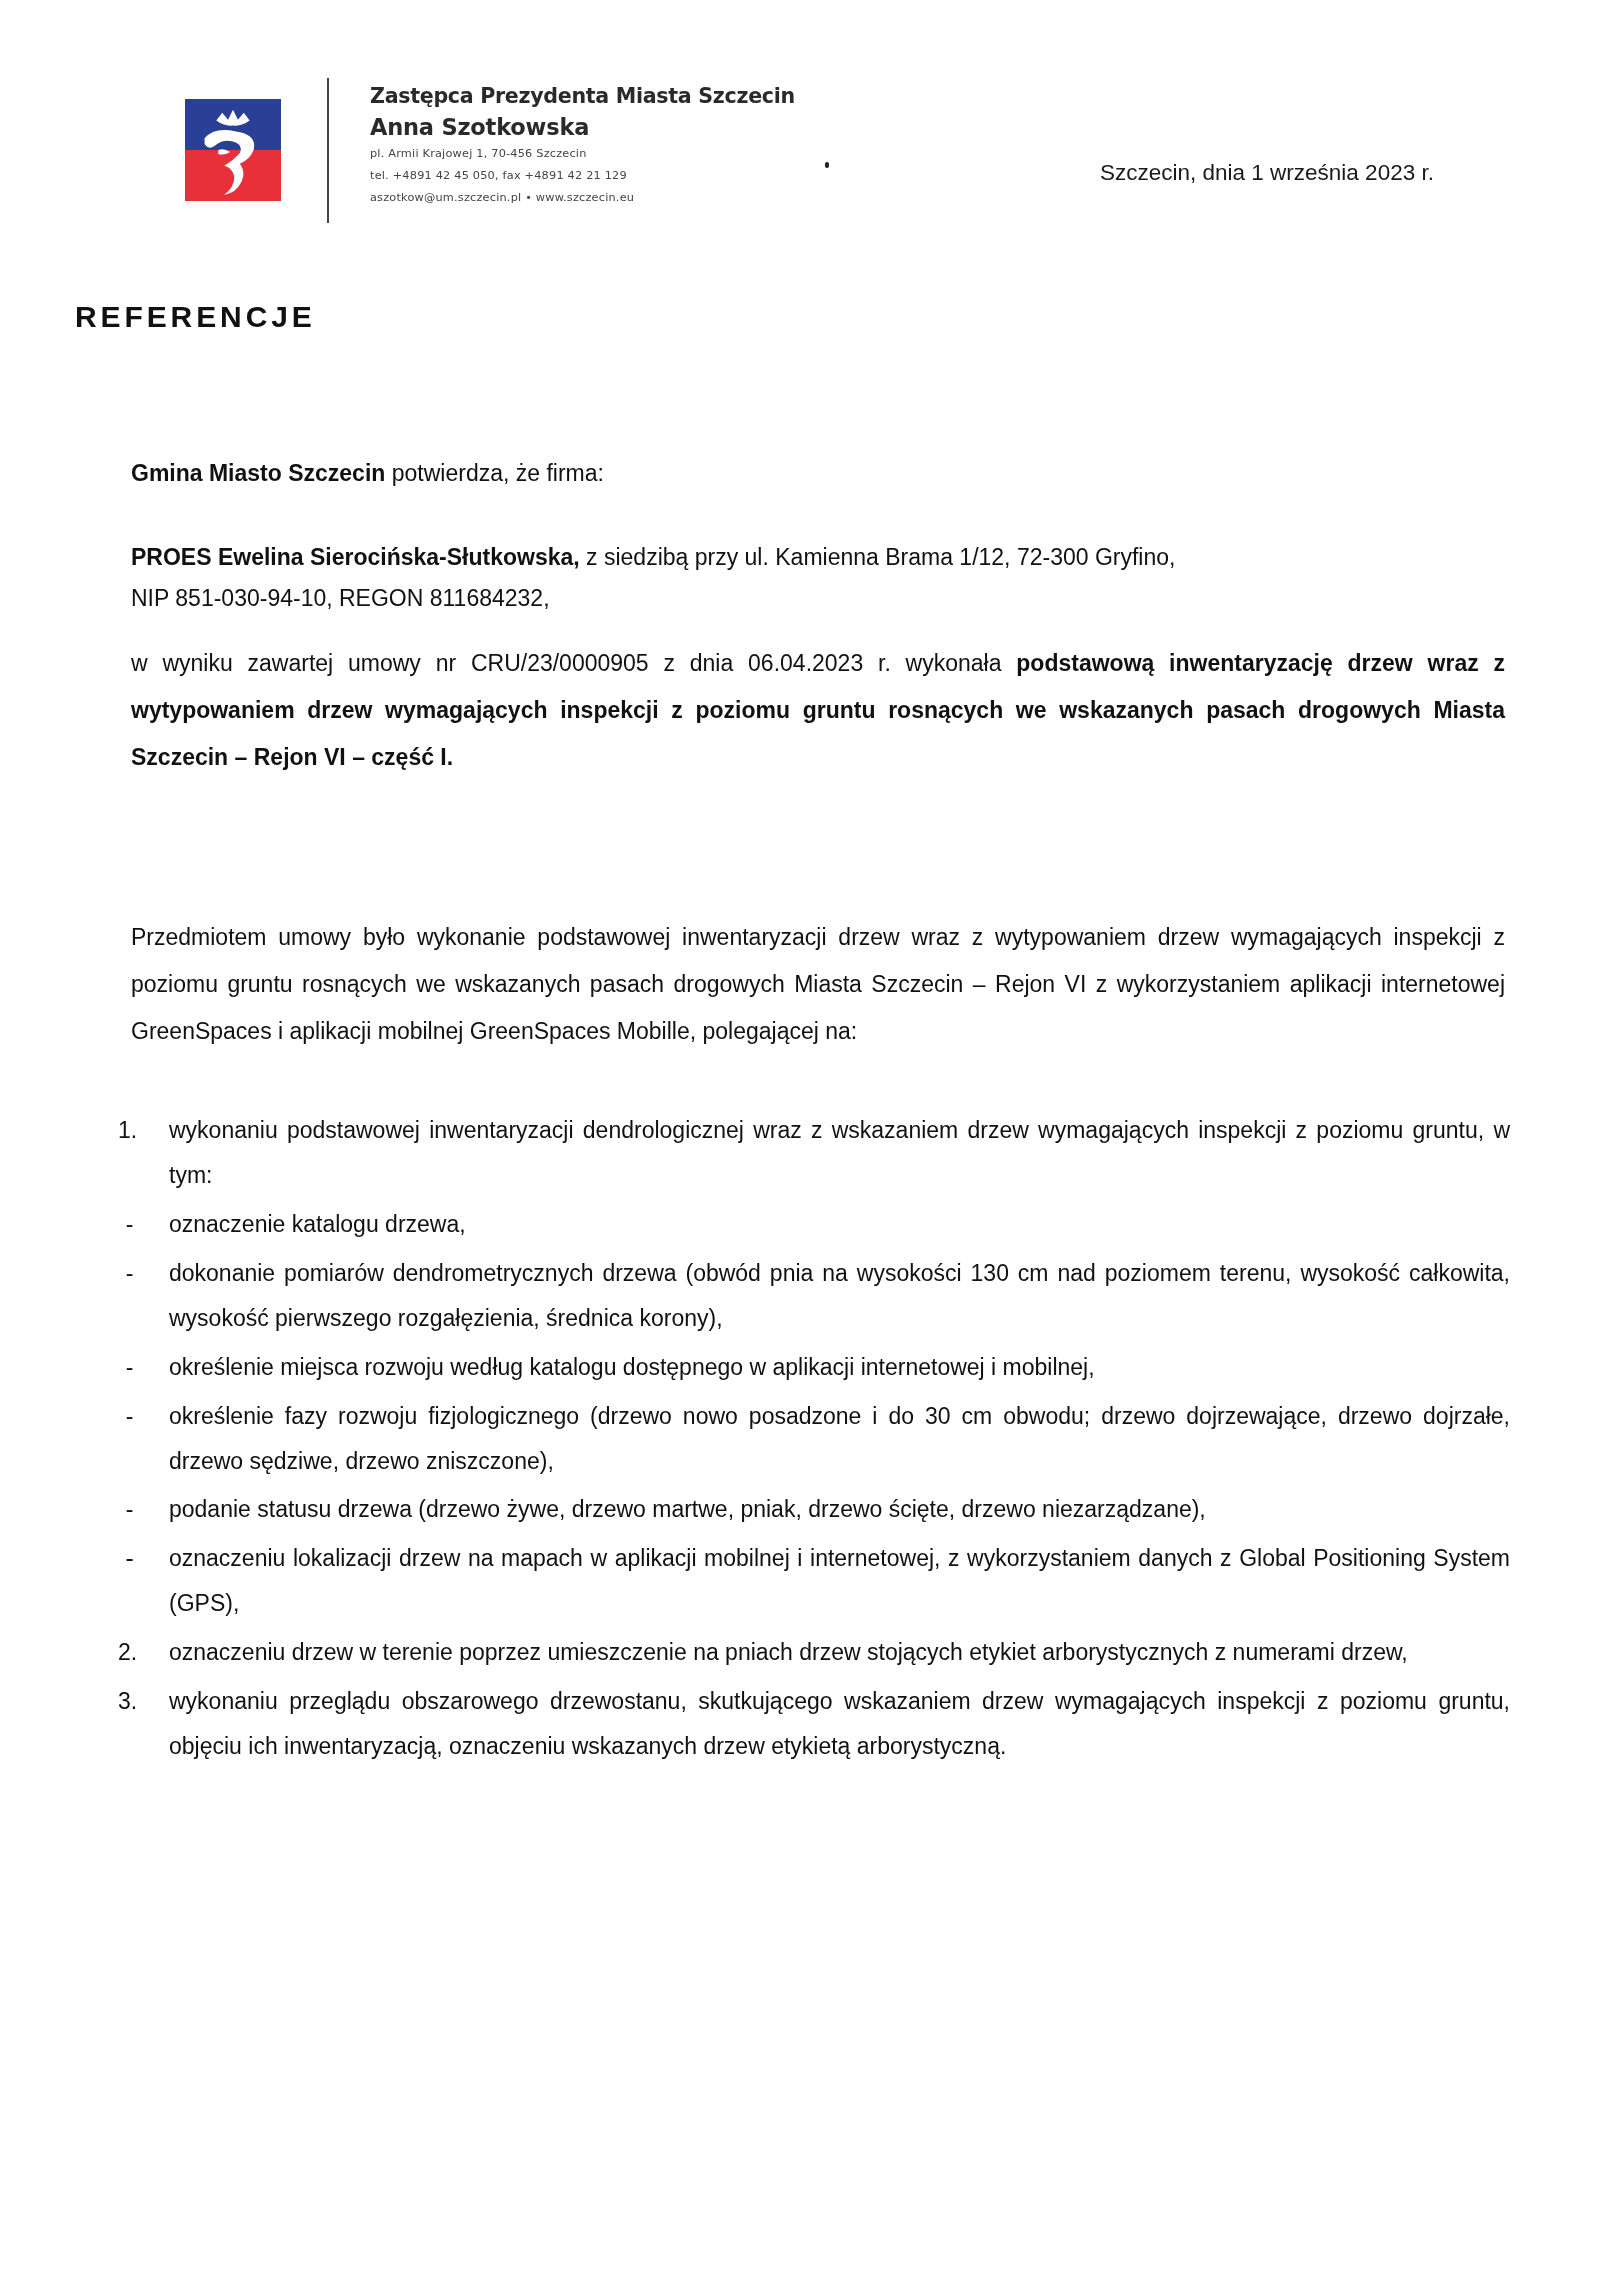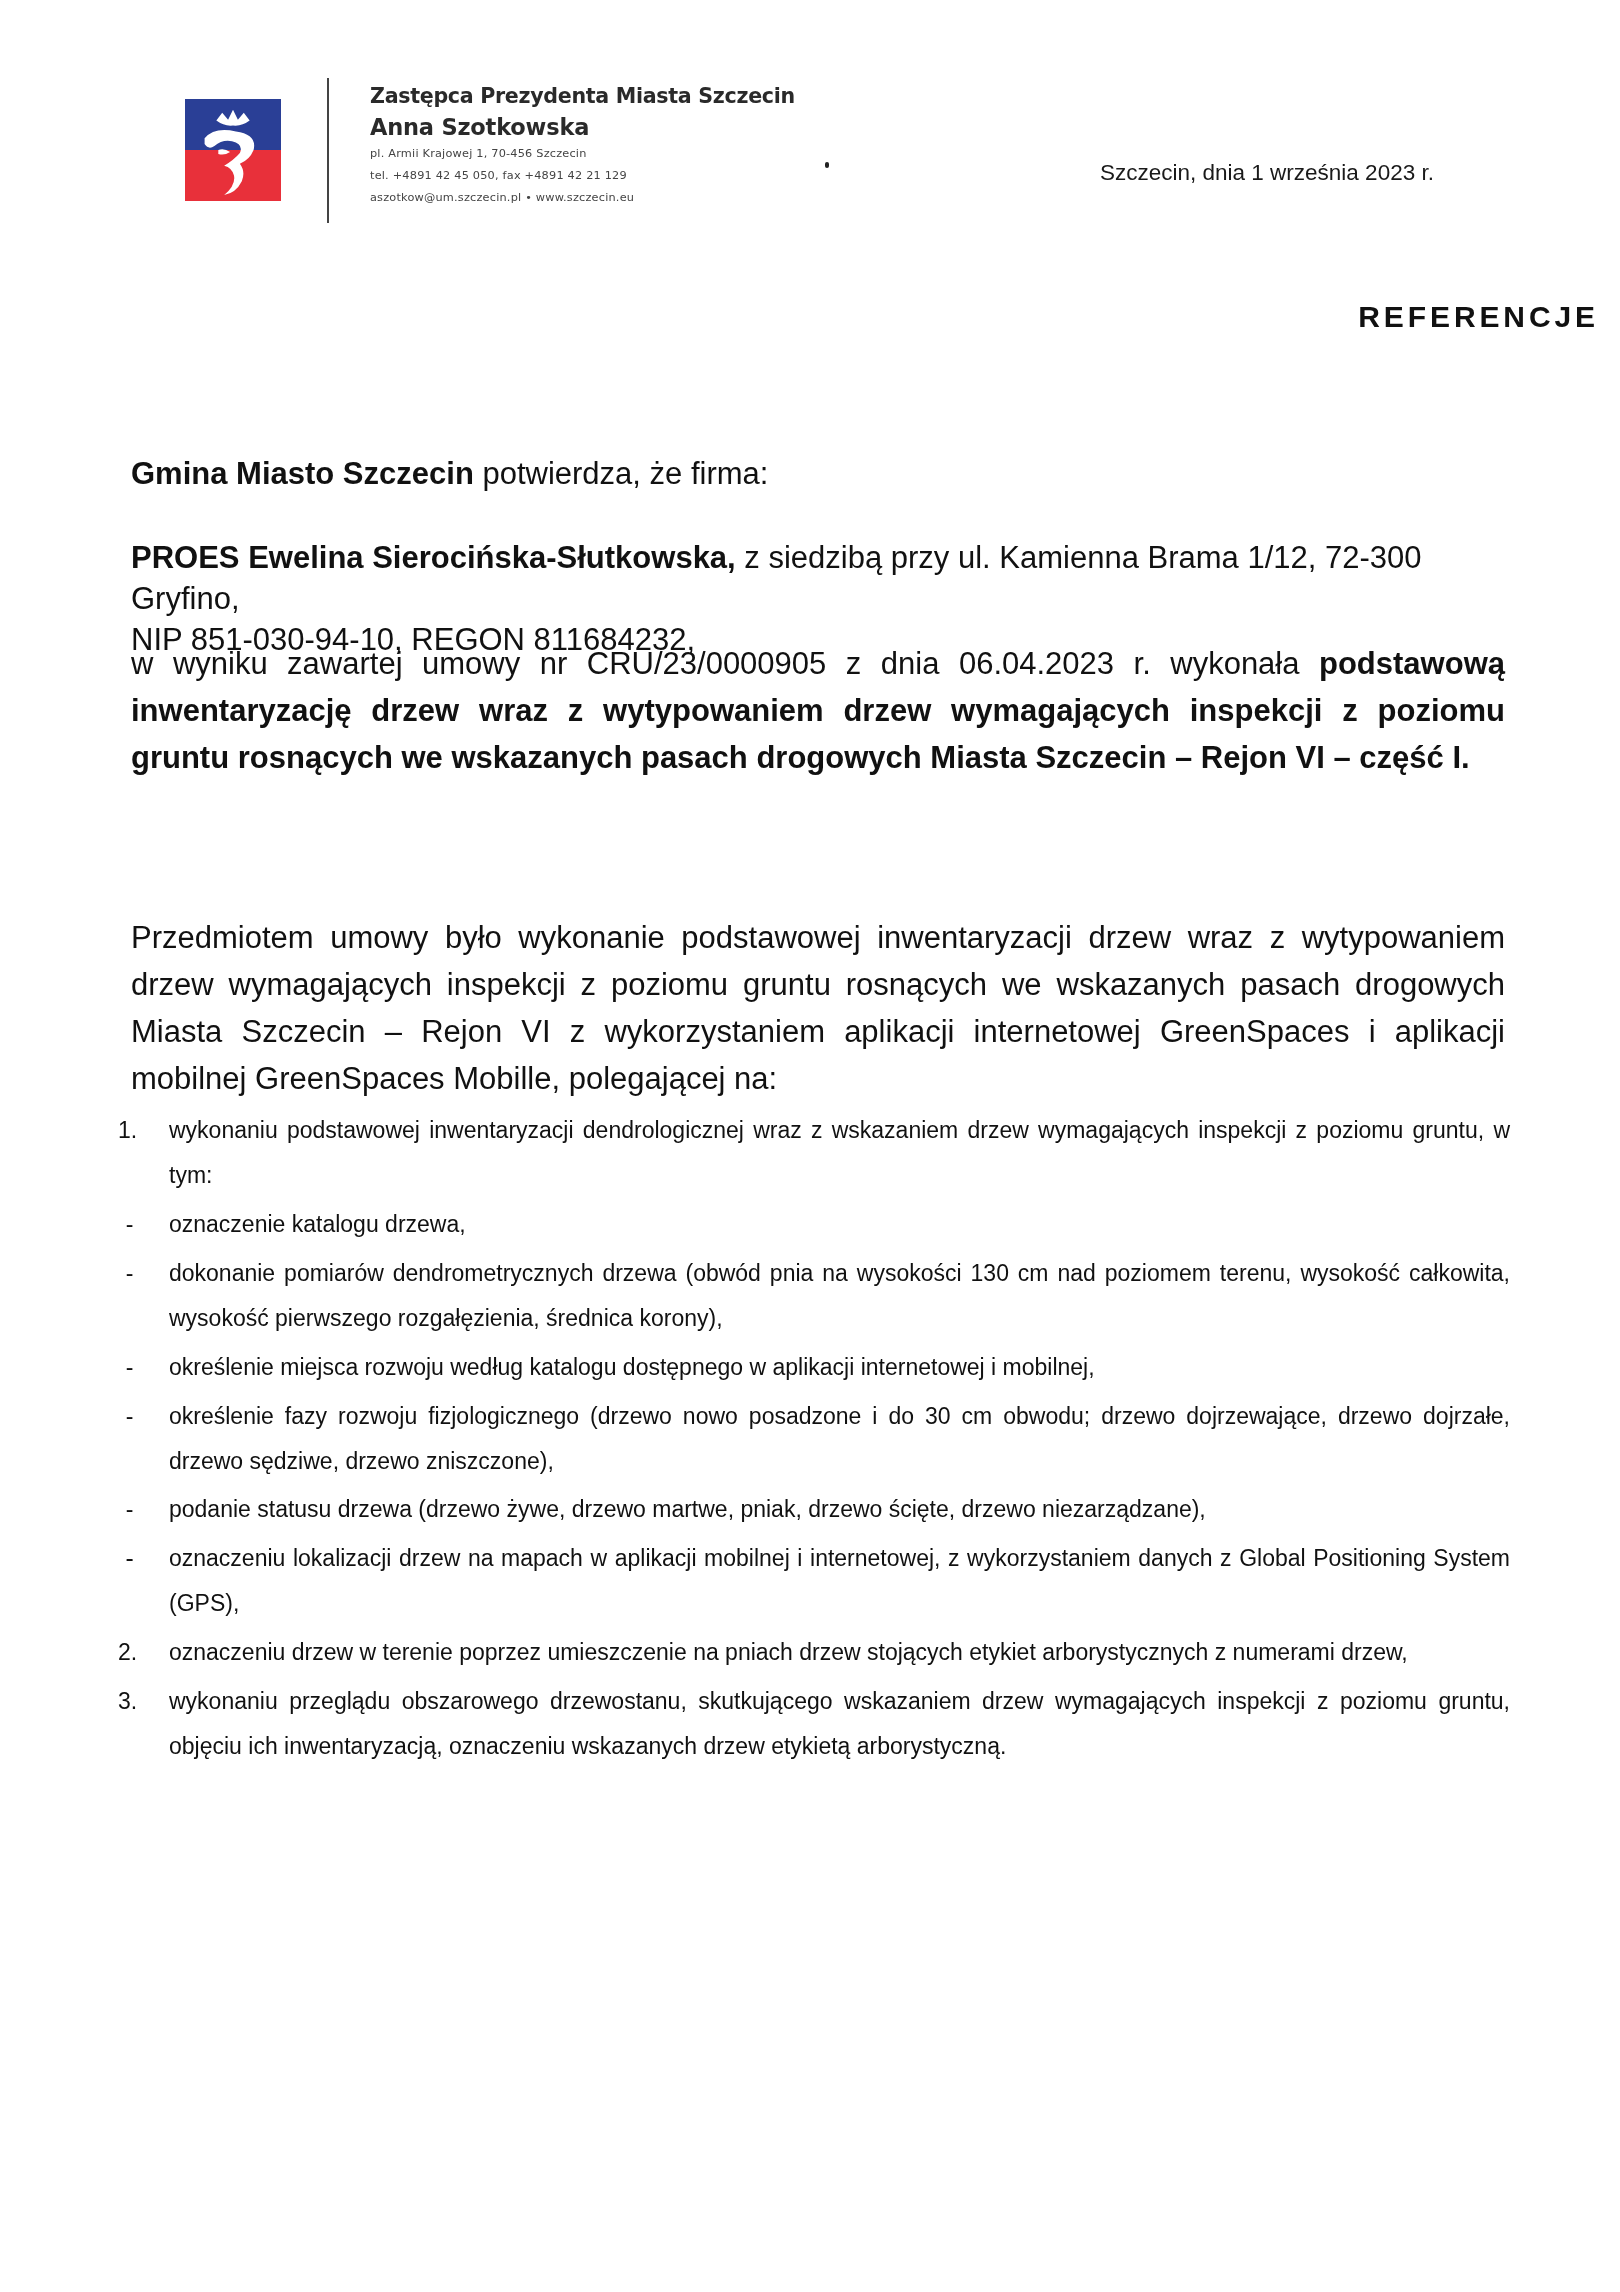--- a/index.html
+++ b/index.html
@@ -17,24 +17,24 @@
   .lh-title { top: 84px; font-size: 20.6px; font-weight: bold; letter-spacing: -0.3px; }
   .lh-name  { top: 114px; font-size: 22.5px; font-weight: bold; letter-spacing: -0.2px; }
   .lh-small { font-size: 11.3px; color: #444; letter-spacing: 0.2px; }
   .lh-addr { top: 147px; }
   .lh-tel  { top: 169px; }
   .lh-mail { top: 191px; }
   .dot { left: 825px; top: 162px; width: 3.9px; height: 5.9px; background: #222; border-radius: 2px; }
 
   .date { left: 1100px; top: 160px; font-size: 22.5px; white-space: nowrap; color: #1a1a1a; }
 
-  .title { left: 0; width: 1599px; top: 300px; text-align: right; font-size: 30px; font-weight: bold;
+  .title { left: 0; width: 1599px; top: 300px; text-align: left; font-size: 30px; font-weight: bold;
            letter-spacing: 3.9px; padding-left: 75px; box-sizing: border-box; }
 
-  .p { left: 131px; width: 1374px; font-size: 31px; line-height: 49px; }
+  .p { left: 131px; width: 1374px; font-size: 23px; line-height: 49px; }
   .b { font-weight: bold; }
   .justify { text-align: justify; text-align-last: left; }
 
   .intro { top: 449px; }
   .firm { top: 537px; line-height: 41px; }
   .contract { top: 640px; line-height: 47px; }
   .subject { top: 914px; line-height: 47px; }
 
   .list { left: 118px; width: 1392px; top: 1108px; font-size: 23px; }
   .li { position: relative; padding-left: 51px; line-height: 45px; margin-bottom: 3.9px; }

